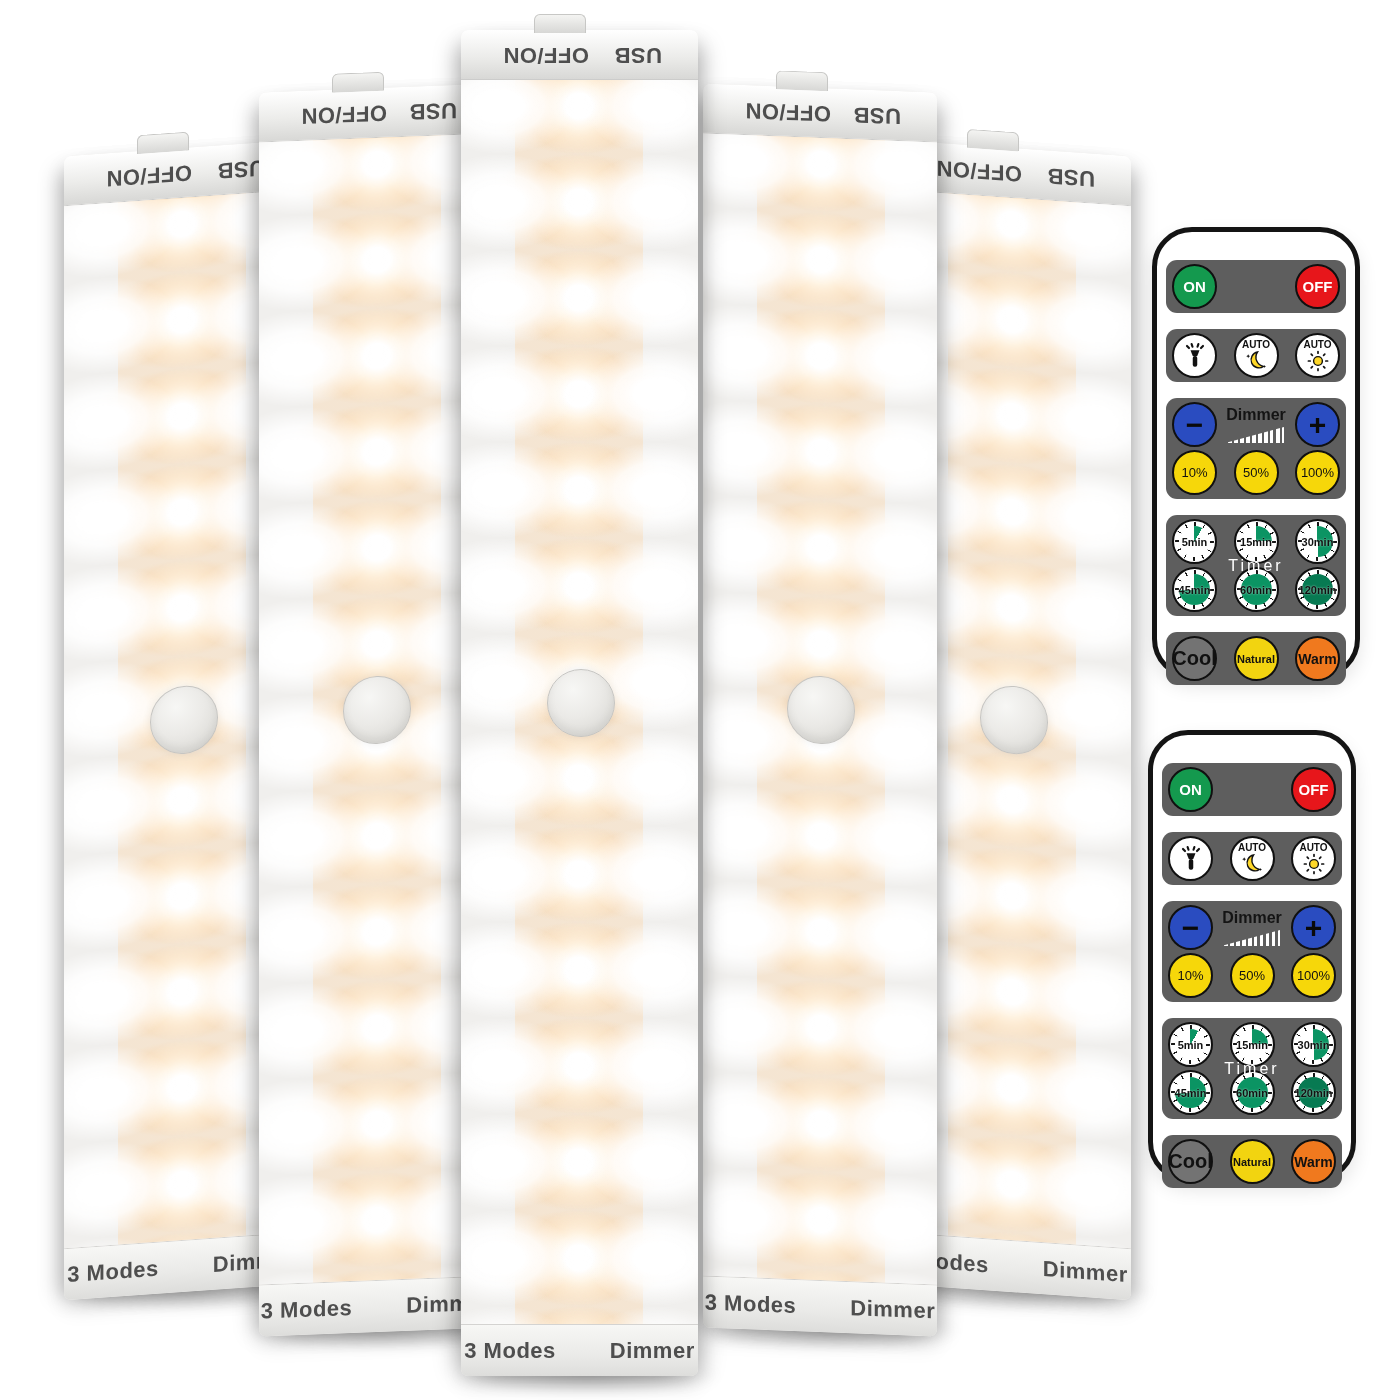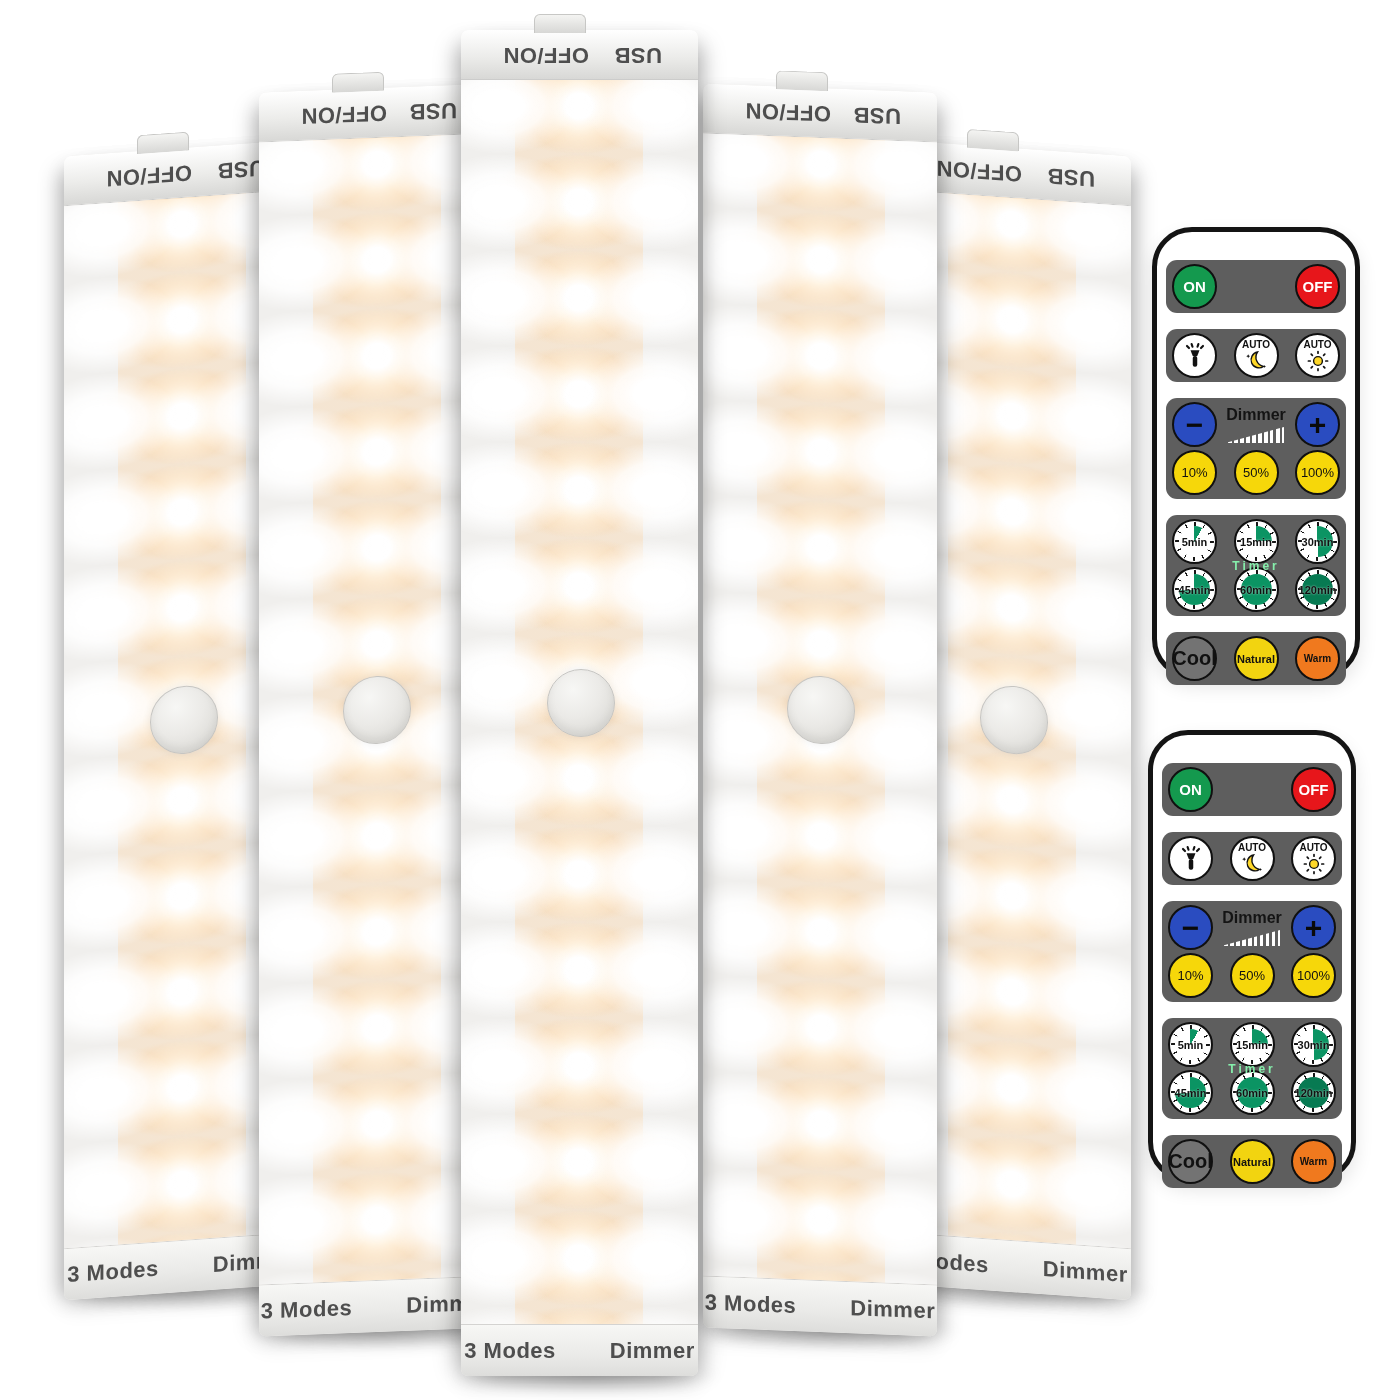--- a/index.html
+++ b/index.html
@@ -75,32 +75,32 @@
     display:flex;flex-direction:column;align-items:center;justify-content:center;
     font-family:inherit;position:relative;background:#fff;cursor:pointer;color:#111;
   }
   .btn-on{background:#14994e;color:#fff;font-size:15px;font-weight:bold;}
   .btn-off{background:#e7161b;color:#fff;font-size:15px;font-weight:bold;}
   .btn-blue{background:#2a4cc0;font-size:30px;font-weight:900;line-height:0.8;color:#0a0a0a;}
   .btn-yellow{background:#f6d70a;font-size:13px;font-weight:normal;}
   .btn-auto .auto-txt{font-size:10px;font-weight:bold;line-height:1;margin-bottom:0;}
   .btn-cool{font-size:20px;font-weight:bold;background:#737373;}
   .btn-natural{background:#f2d410;font-size:11px;font-weight:bold;}
-  .btn-warm{background:#f0791e;font-size:10px;font-weight:bold;}
+  .btn-warm{background:#f0791e;font-size:14px;font-weight:bold;}
   .dim-center{display:flex;flex-direction:column;align-items:center;gap:3px;min-width:62px;}
   .dim-label{font-size:16px;font-weight:bold;color:#141414;}
   .ramp{
     width:56px;height:16px;display:block;
     background:repeating-linear-gradient(90deg,#ffffff 0 3.5px,rgba(255,255,255,0) 3.5px 6px);
     clip-path:polygon(0 96%,100% 0,100% 100%,0 100%);
   }
   .g-timer{position:relative;}
   .timer-label{
     position:absolute;left:50%;top:50%;transform:translate(-50%,-50%);
-    font-size:12px;font-weight:bold;color:#86efac;letter-spacing:3px;z-index:2;
+    font-size:16px;font-weight:normal;color:#ffffff;letter-spacing:3px;z-index:2;
   }
   .btn-clock{background:#fff;overflow:hidden;}
   .ticks{
     position:absolute;inset:1px;border-radius:50%;
     background:repeating-conic-gradient(#161616 0 3.6deg, rgba(0,0,0,0) 3.6deg 30deg);
   }
   .face{
     position:absolute;inset:5px;border-radius:50%;
     background:conic-gradient(var(--fc,#0b9463) 0 var(--deg,0deg), #ffffff var(--deg,0deg) 360deg);
   }

